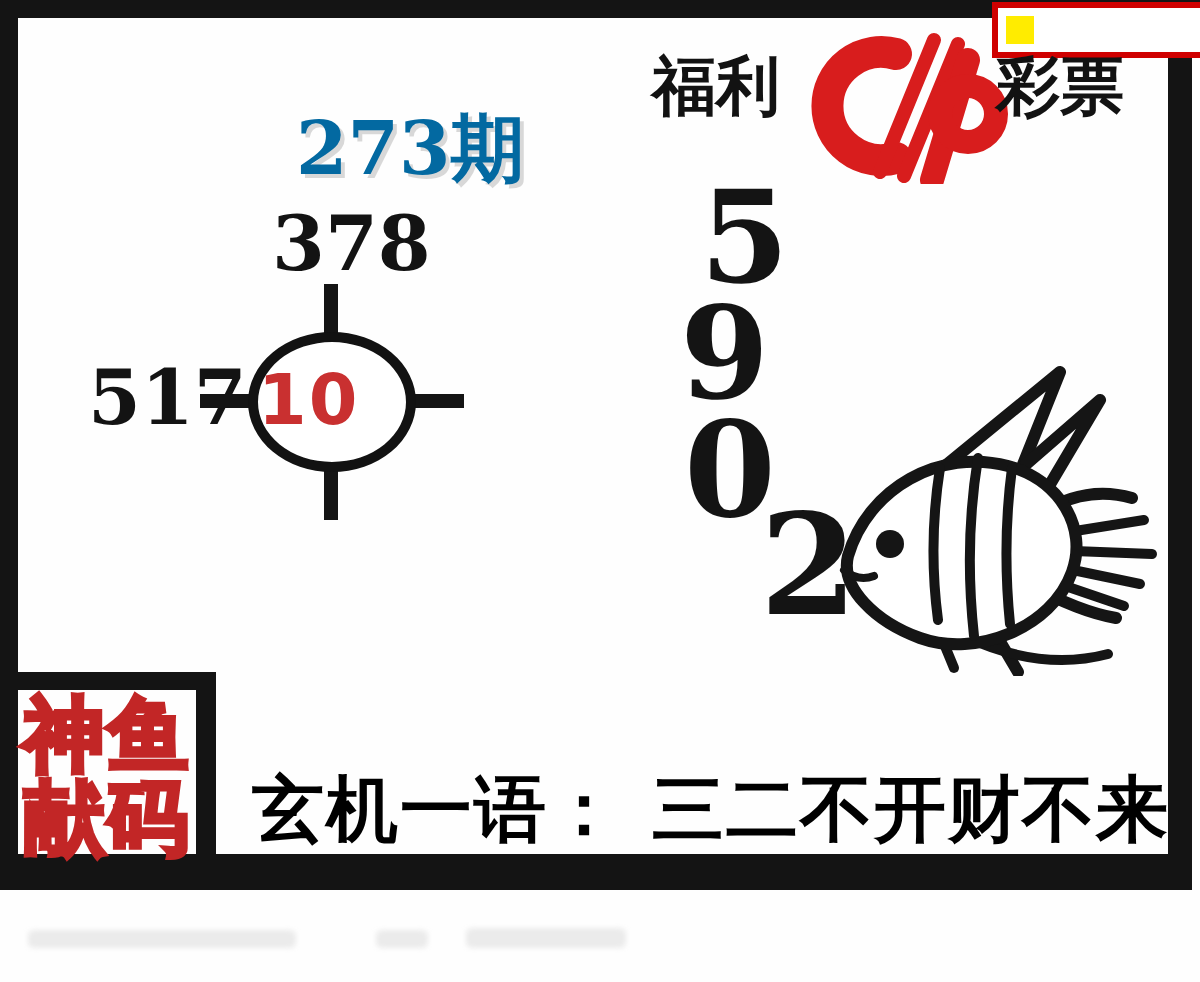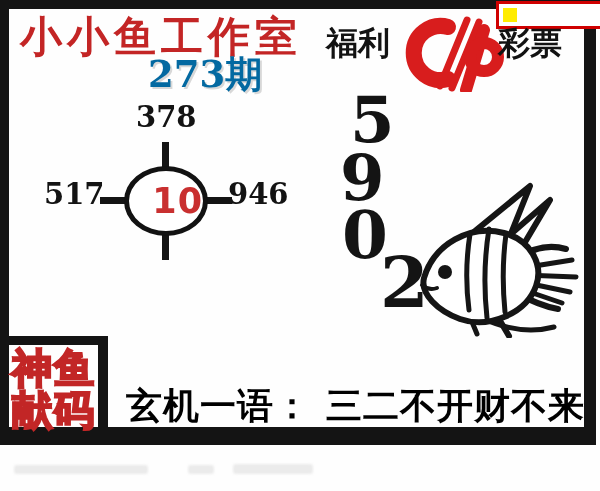--- a/index.html
+++ b/index.html
@@ -29,25 +29,25 @@
     left:148px;top:56px;font-size:37px;font-weight:bold;color:#0369a1;
     font-family:"DejaVu Serif","Liberation Serif",serif;line-height:1;
     text-shadow:2px 2px 0 rgba(0,0,0,.15);
   }
   .brand-txt{
     top:27px;font-size:32px;font-weight:900;color:#121212;line-height:1;white-space:nowrap;
   }
   
   .dg-num{
     font-family:"DejaVu Serif","Liberation Serif",serif;
-    font-size:29px;font-weight:bold;color:#131313;line-height:1;white-space:nowrap;
+    font-size:38px;font-weight:bold;color:#131313;line-height:1;white-space:nowrap;
   }
   .circle{
     left:124px;top:166px;width:84px;height:70px;border:5px solid #121212;border-radius:50%;
-    background:#fff;display:flex;align-items:center;justify-content:flex-end;box-sizing:border-box;
+    background:#fff;display:flex;align-items:center;justify-content:flex-start;box-sizing:border-box;
   }
   .circle .val{font-size:35px;font-weight:900;color:#c93030;line-height:1;letter-spacing:1px;}
   
   .big-digit{
     font-family:"DejaVu Serif","Liberation Serif",serif;
     font-weight:bold;color:#141414;line-height:1;
   }
   
   .stamp{
     font-size:40px;font-weight:900;line-height:1;letter-spacing:2px;white-space:nowrap;
@@ -69,36 +69,34 @@
   <div class="bar" style="left:584px;top:2px;width:12px;height:443px;"></div>
   <div class="bar" style="left:0;top:427px;width:596px;height:18px;"></div>
 
   <div class="bar" style="left:0;top:336px;width:108px;height:9px;"></div>
   <div class="bar" style="left:98px;top:336px;width:10px;height:95px;"></div>
 
   <div class="badge">
     <span class="sq"></span>
   </div>
 
-  <div class="abs studio-title">小小鱼工作室</div>
   <div class="abs issue">273期</div>
 
   <div class="abs brand-txt" style="left:326px;">福利</div>
   <svg class="abs" style="left:398px;top:14px;" width="106" height="78" viewBox="0 0 106 78">
     <path d="M50 13 A27 27 0 1 0 50 65" fill="none" stroke="#d81d1d" stroke-width="16" stroke-linecap="round"></path>
     <path d="M42 72 L69 6" stroke="#d81d1d" stroke-width="7" stroke-linecap="round"></path>
     <path d="M54 74 L81 8" stroke="#d81d1d" stroke-width="7" stroke-linecap="round"></path>
     <path d="M68 76 L86 16" stroke="#d81d1d" stroke-width="12" stroke-linecap="round"></path>
     <circle cx="86" cy="43" r="14" fill="none" stroke="#d81d1d" stroke-width="12"></circle>
   </svg>
   <div class="abs brand-txt" style="left:498px;text-align:center;">彩票</div>
 
   <div class="abs dg-num" style="left:136px;top:103px;">378</div>
   <div class="abs dg-num" style="left:44px;top:180px;">517</div>
-  <div class="abs dg-num" style="left:228px;top:180px;">946</div>
   <div class="bar" style="left:162px;top:142px;width:7px;height:26px;"></div>
   <div class="bar" style="left:162px;top:234px;width:7px;height:26px;"></div>
   <div class="bar" style="left:100px;top:197px;width:26px;height:7px;"></div>
   <div class="bar" style="left:206px;top:197px;width:26px;height:7px;"></div>
   <div class="abs circle">
     <span class="val">10</span>
   </div>
 
   <div class="abs big-digit" style="left:350px;top:88px;font-size:64px;">5</div>
   <div class="abs big-digit" style="left:340px;top:146px;font-size:64px;">9</div>

